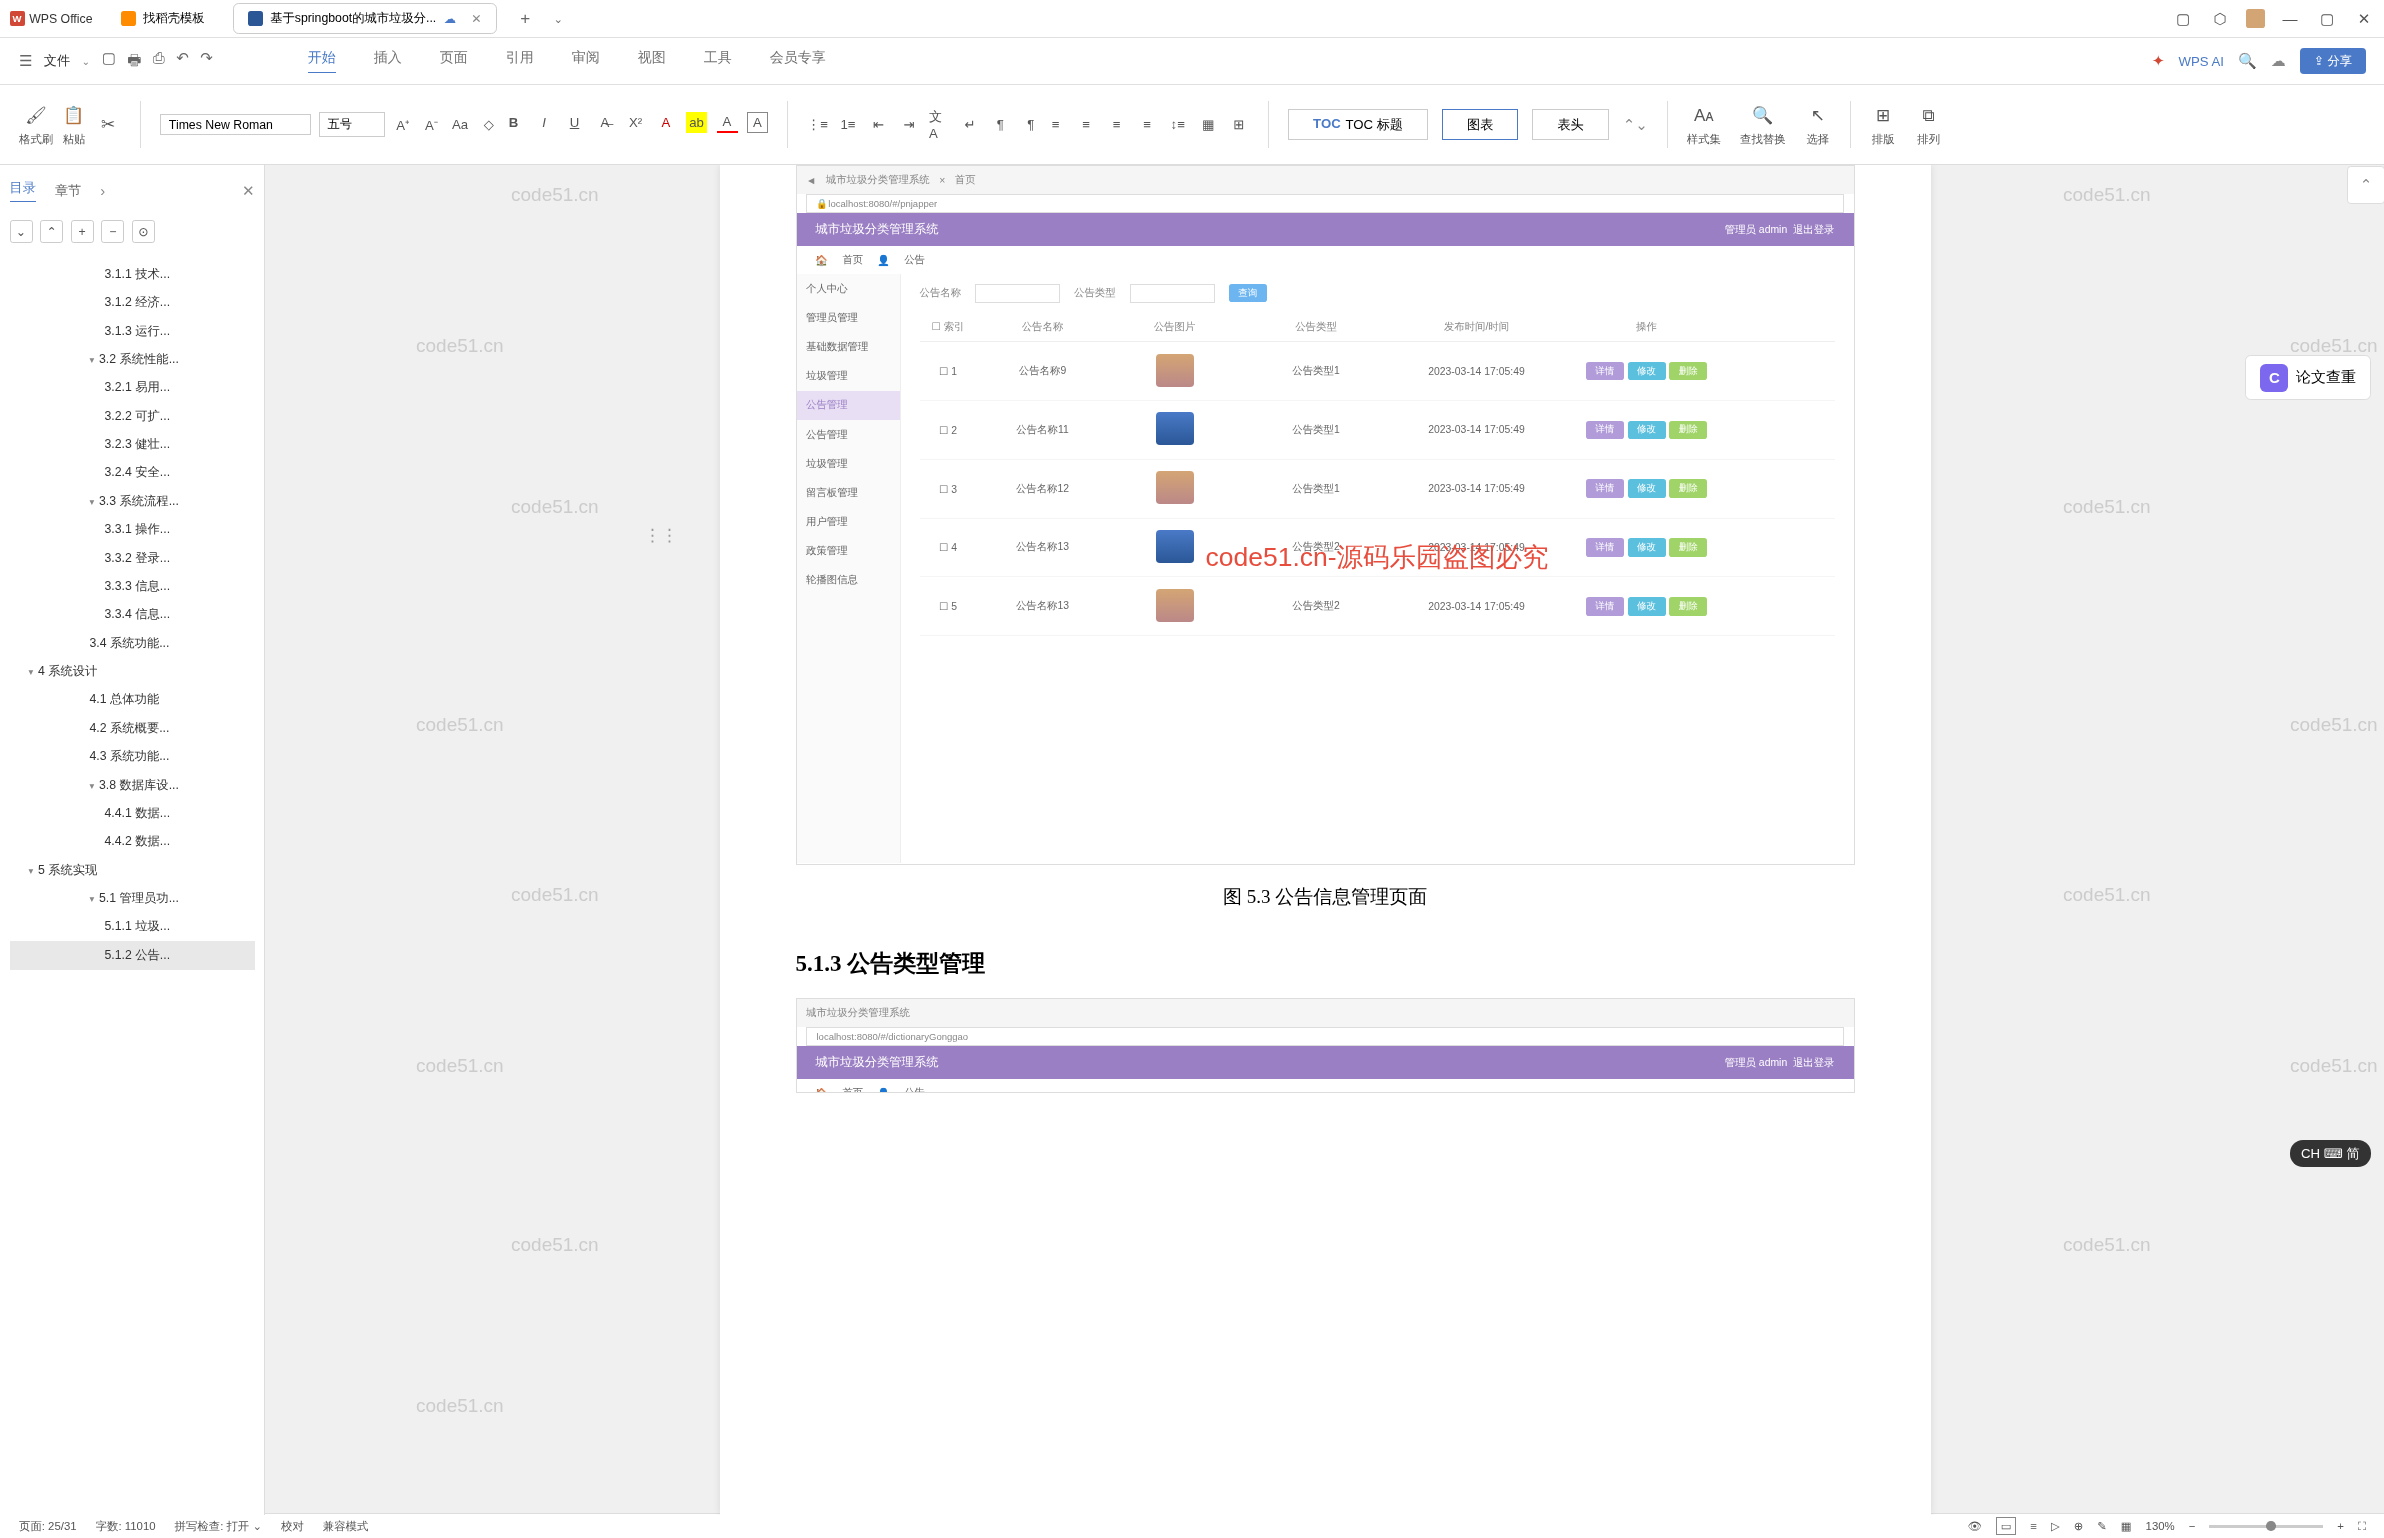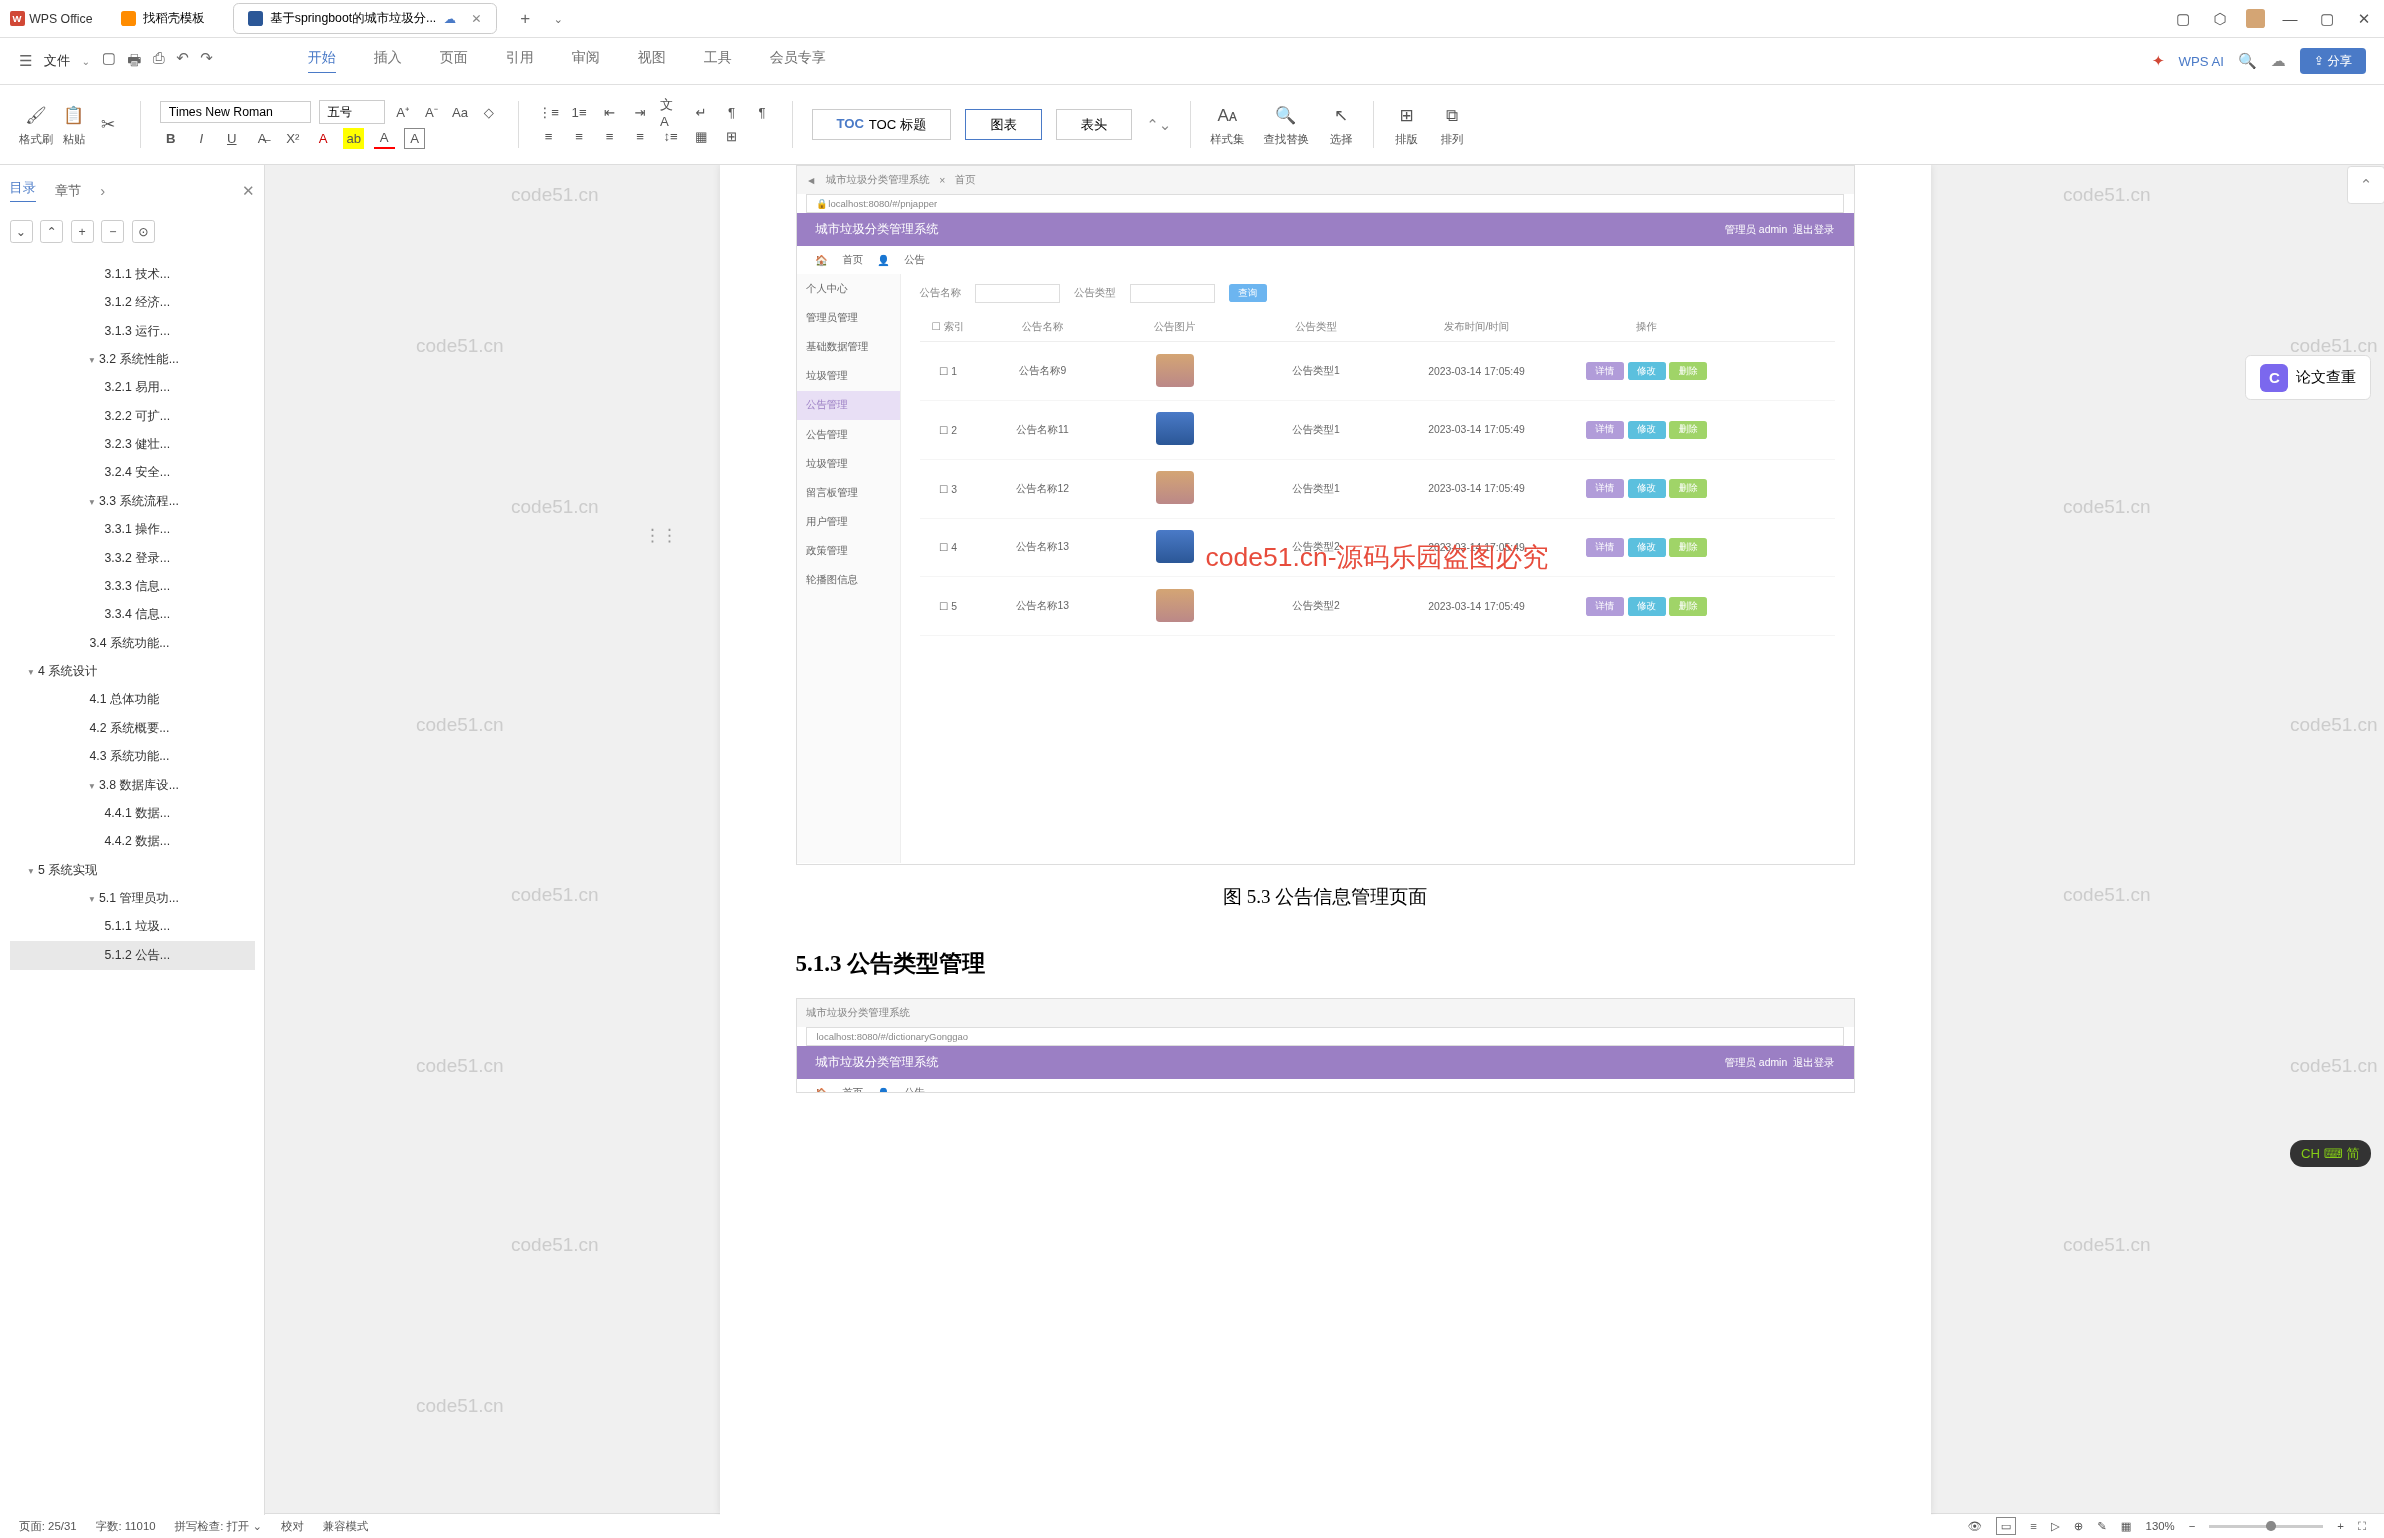--- a/index.html
+++ b/index.html
@@ -34,21 +34,21 @@
 
 .ribbon { height: 80px; background: #fff; display: flex; align-items: center; padding: 0 19px; border-bottom: 0.9px solid #ddd; gap: 19px; }
 .ribbon-group-h { display: flex; align-items: center; gap: 7.6px; }
 .ribbon-btn { display: flex; flex-direction: column; align-items: center; font-size: 11.4px; color: #555; cursor: pointer; gap:2.8px; }
 .ribbon-icon { width: 26.5px; height: 26.5px; display: flex; align-items: center; justify-content: center; font-size: 17px; color: #555; }
 .ribbon-sep { width: 0.9px; height: 47px; background: #ddd; }
 .font-select { border: 0.9px solid #ccc; padding: 2.8px 7.6px; font-size: 12.3px; min-width: 151px; background:#fff; }
 .font-size { border: 0.9px solid #ccc; padding: 2.8px 7.6px; font-size: 12.3px; width: 66px; background:#fff; }
 .format-btns { display: flex; gap: 9.5px; }
 .format-btn { width: 21px; height: 21px; display: flex; align-items: center; justify-content: center; font-size: 13.2px; color: #555; cursor:pointer; }
-.ribbon-text-group { display:flex; flex-direction:column; gap:3.8px; }
+.ribbon-text-group { display:flex; gap:3.8px; }
 .wide-btn { border: 0.9px solid #ccc; padding: 5.7px 24px; font-size: 13.2px; background:#fff; cursor:pointer; display:flex; gap:4.7px; }
 .wide-btn.active { border: 1.9px solid #4a7ac7; }
 
 
 .main { display: flex; height: calc(100% - 189px); background: #f0f0f0; position:relative; }
 
 
 .watermark { position: absolute; color: #ccc; font-size: 19px; pointer-events: none; z-index: 1; font-family: Arial; }
 
 
@@ -98,21 +98,21 @@
 .section-head { font-size: 23px; font-weight: bold; font-family: SimSun; margin: 28px 0 19px; }
 .body-text { font-size: 19px; line-height: 2.2; font-family: SimSun; text-align: justify; }
 .body-text.indent { text-indent: 2em; }
 .drag-handle { position:absolute; left:644px; top:360px; color:#999; font-size:17px; cursor:move; z-index:3; }
 
 
 .right-sidebar { position:absolute; right:0; top:166px; display:flex; flex-direction:column; gap:9.5px; align-items:center; z-index:10; }
 .rs-btn { width:38px; height:38px; background:#fff; border:0.9px solid #ddd; border-radius:3.8px; display:flex; align-items:center; justify-content:center; cursor:pointer; color:#888; }
 .rs-paper-check { display:flex; align-items:center; gap:7.6px; background:#fff; border:0.9px solid #ddd; border-radius:5.7px; padding:7.6px 14px; position:absolute; right:14px; top:52px; }
 .rs-paper-icon { width:28px; height:28px; background:#7b68ee; border-radius:5.7px; display:flex; align-items:center; justify-content:center; color:#fff; font-weight:bold; }
-.ime-badge { position:absolute; right:14px; top:1140px; background:#333; color:#84cc16; padding:4.7px 11.4px; border-radius:13px; font-size:13.2px; z-index:10; }
+.ime-badge { position:absolute; right:14px; top:1140px; background:#333; color:#ffffff; padding:4.7px 11.4px; border-radius:13px; font-size:13.2px; z-index:10; }
 
 
 .statusbar { position: absolute; bottom: 0; left: 0; right: 0; height: 26.5px; background: #fff; border-top: 0.9px solid #ddd; display: flex; align-items: center; padding: 0 19px; font-size: 11.4px; color: #555; gap: 19px; }
 .statusbar-right { margin-left: auto; display: flex; gap: 14px; align-items: center; }
 .zoom-slider { width: 114px; height: 2.8px; background: #ccc; position:relative; }
 .zoom-slider::after { content:""; position:absolute; left:50%; top:-3.8px; width:9.5px; height:9.5px; background:#888; border-radius:50%; }
 </style>
 </head>
 <body>
 

